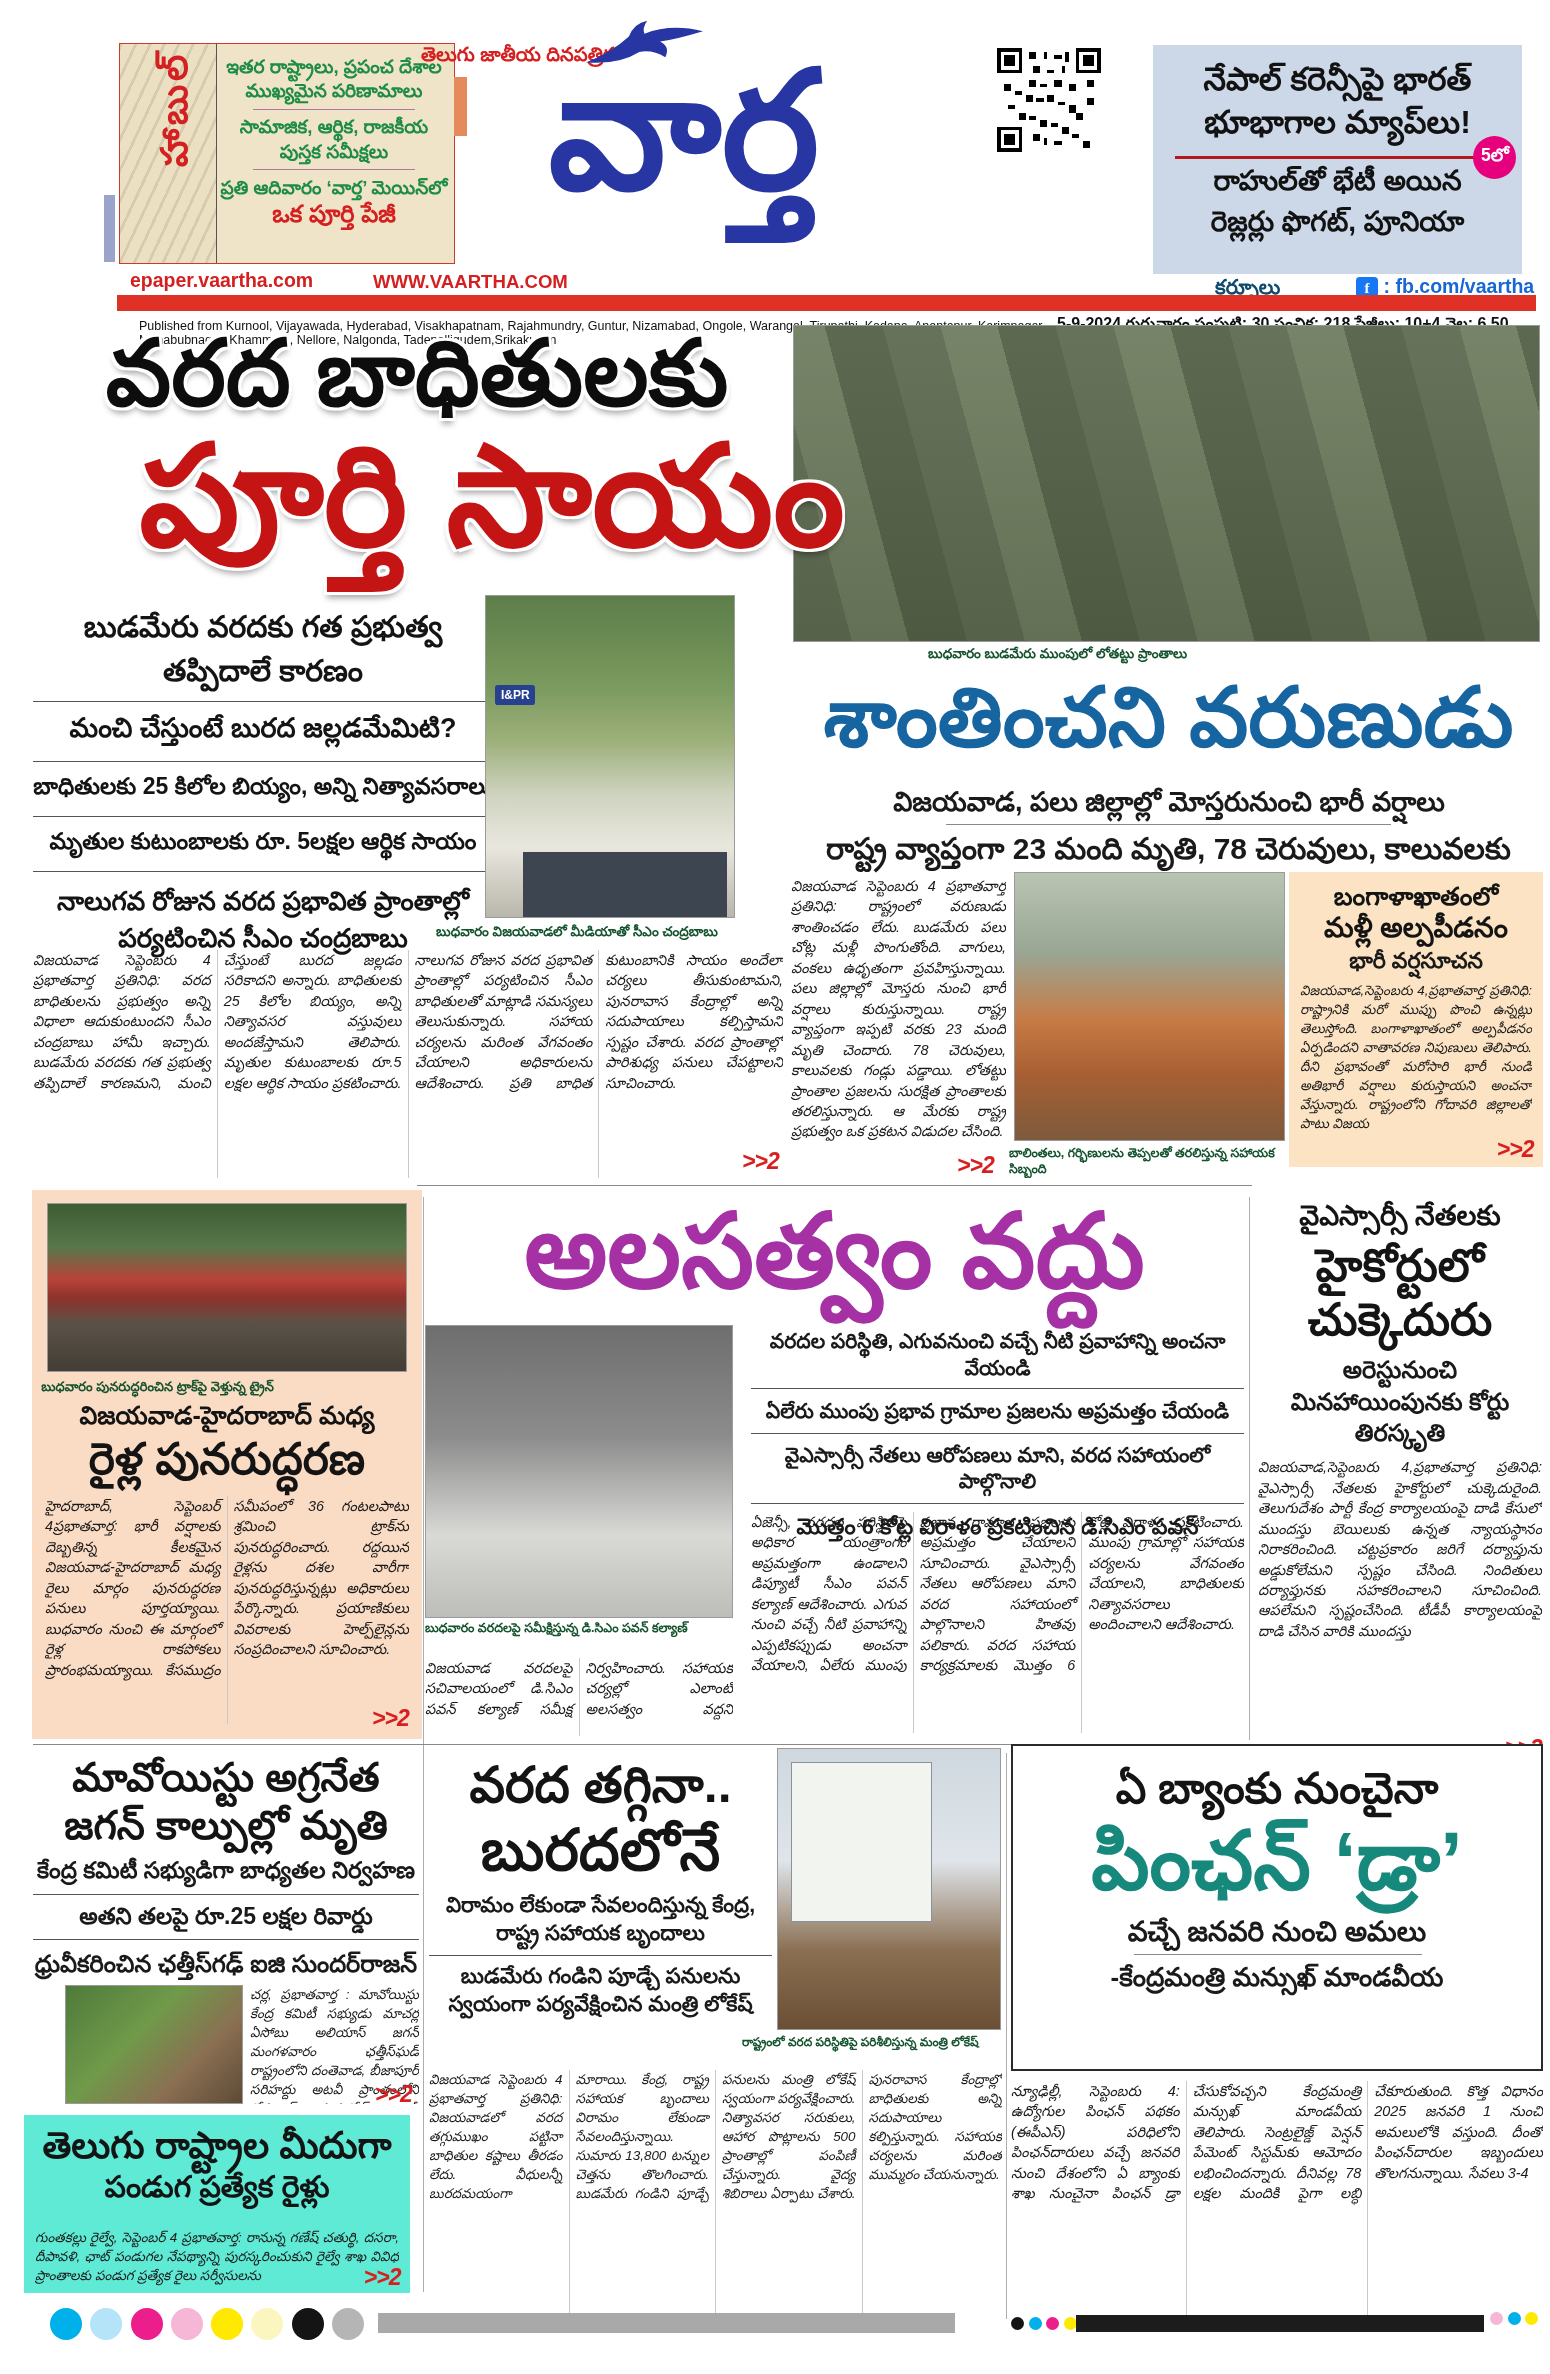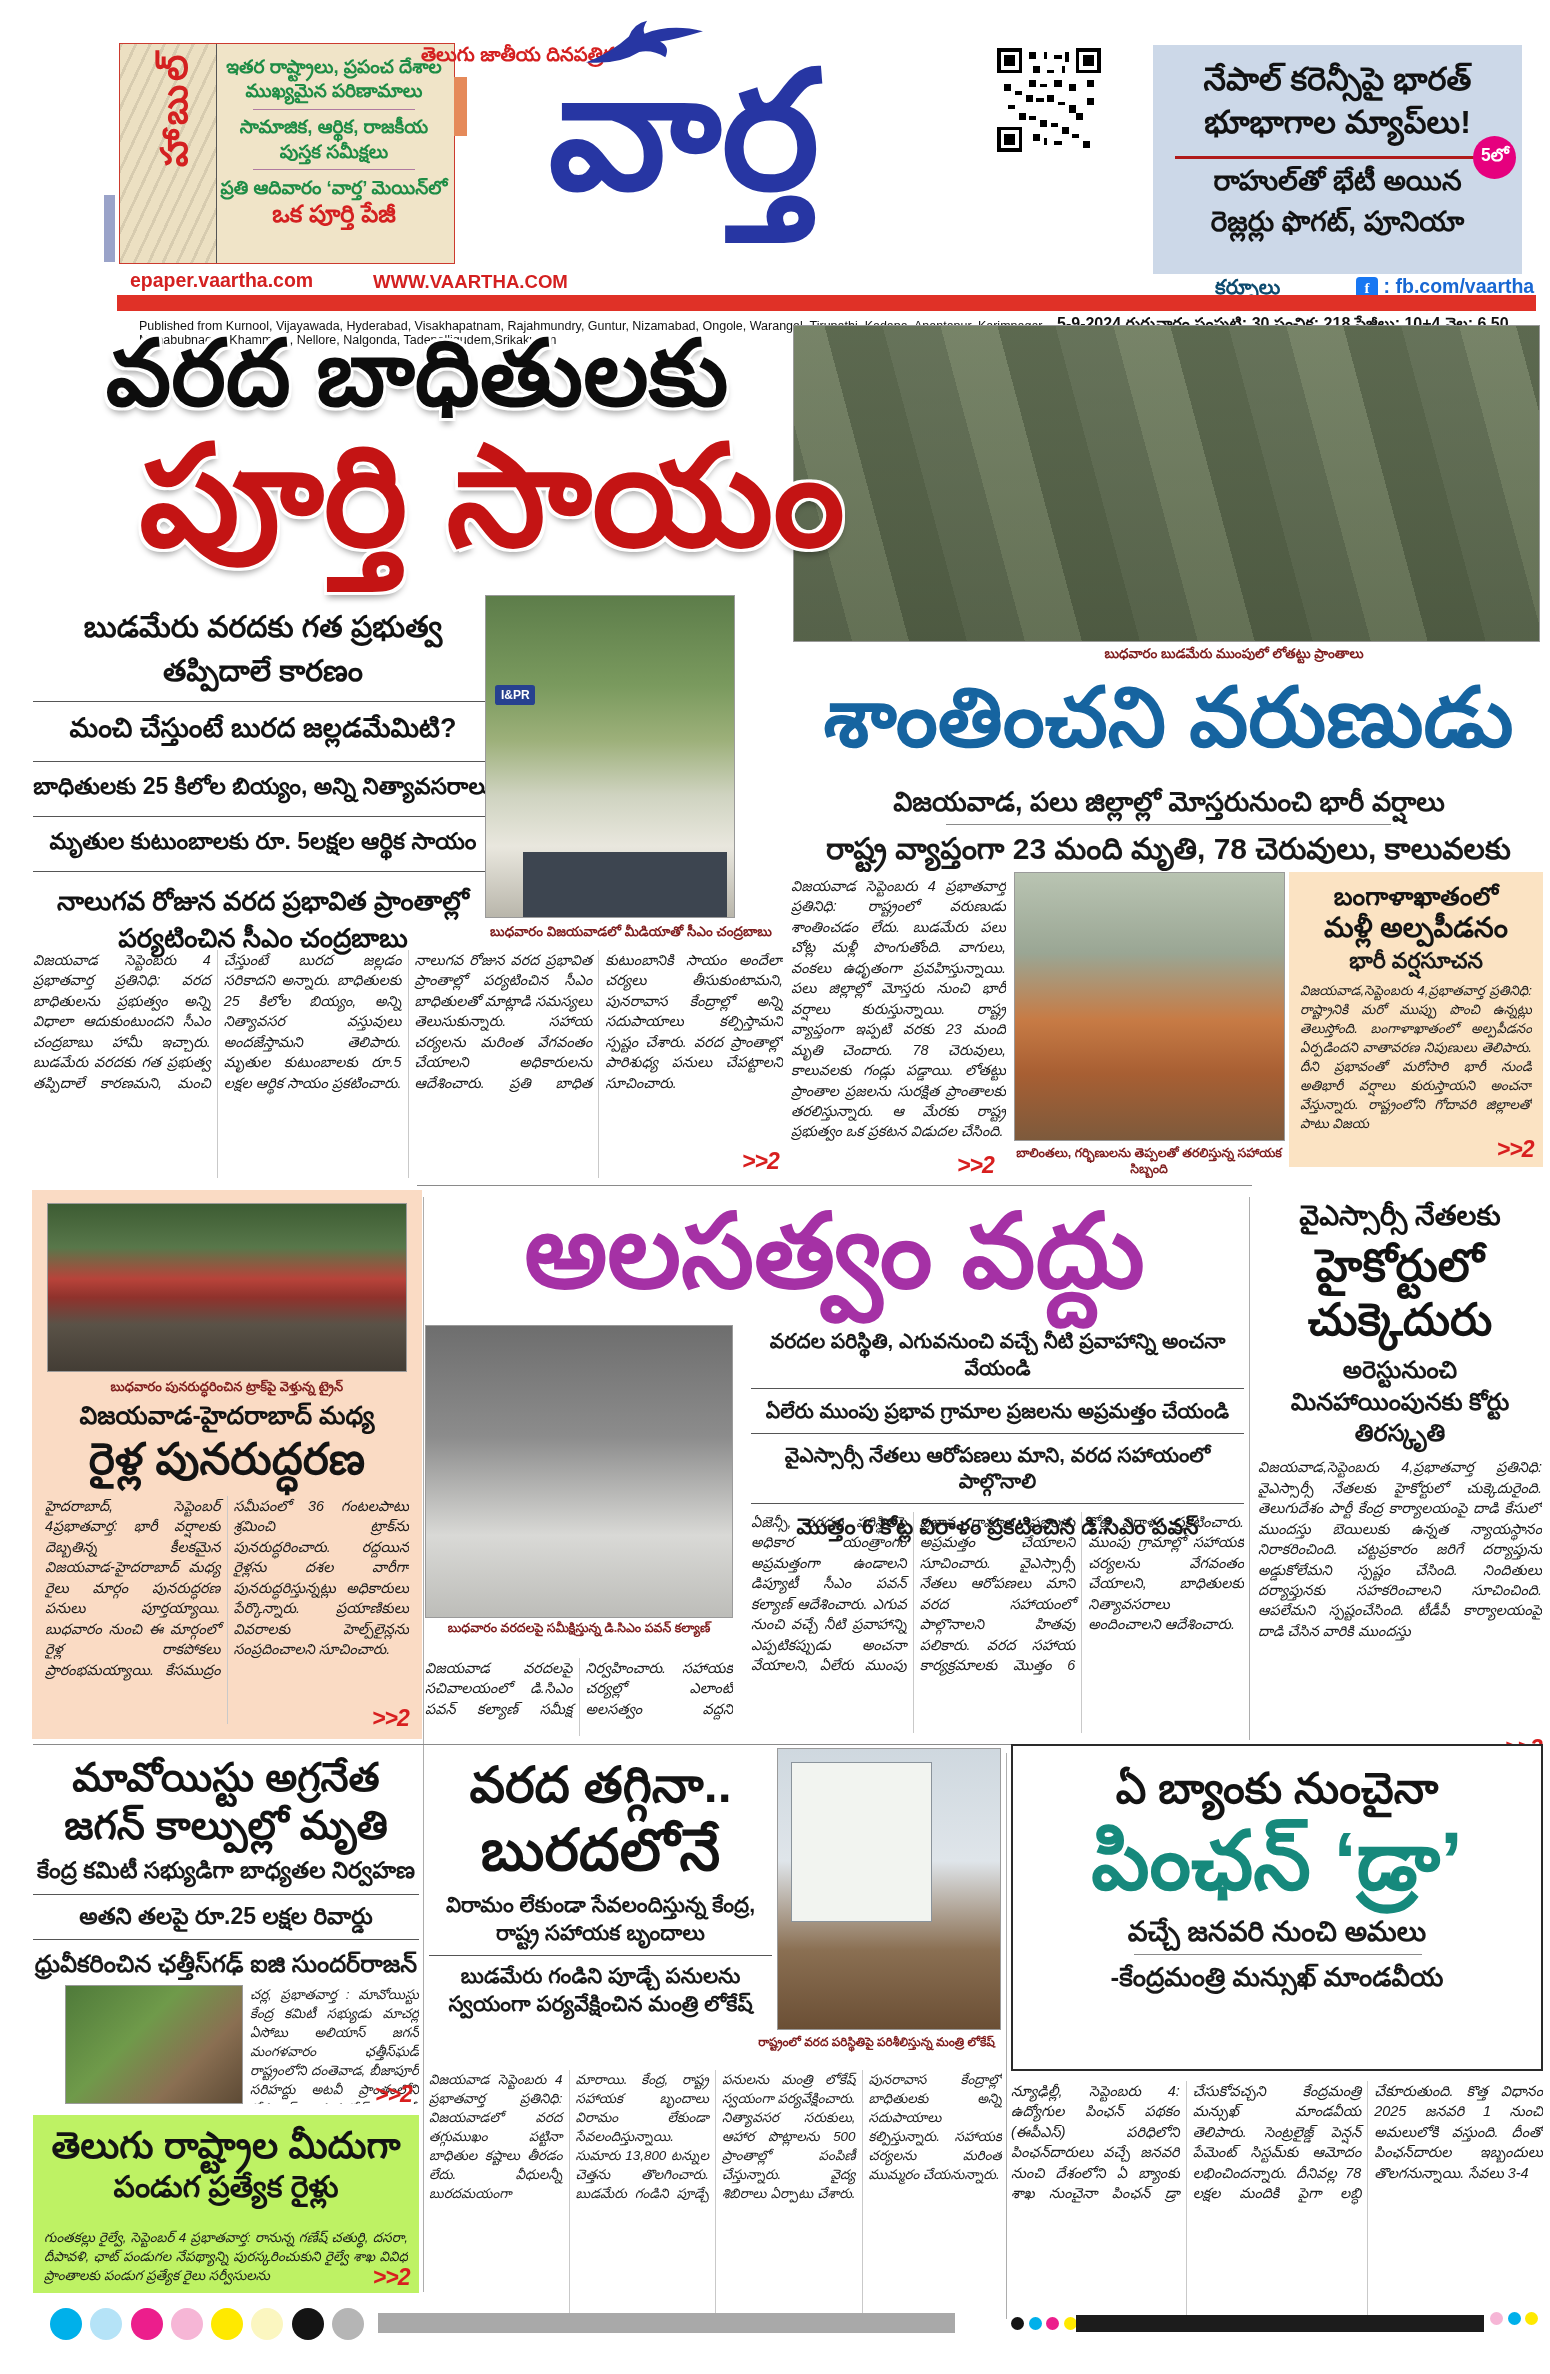--- a/index.html
+++ b/index.html
@@ -1,20 +1,20 @@
 <!DOCTYPE html>
 <html style="font-size:15px"><head>
 <meta charset="utf-8">
 <style>
   html,body{margin:0;padding:0;background:#e8e8e8;font-family:"Liberation Sans",sans-serif;}
   #page{position:relative;width:1551px;height:2375px;background:#ffffff;overflow:hidden;margin:0 auto;}
   .abs{position:absolute;}
   .center{text-align:center;}
   .photo{position:absolute;border:0.9px solid #9a9a9a;box-sizing:border-box;}
-  .caption{position:absolute;font-size:13.4px;color:#7f1d1d;font-weight:700;text-align:center;line-height:1.25;}
+  .caption{position:absolute;font-size:13.4px;color:#14532d;font-weight:700;text-align:left;line-height:1.25;}
   .body-txt{position:absolute;font-size:14.4px;line-height:1.42;color:#1b1b1b;text-align:justify;overflow:hidden;font-style:italic;}
   .cols2{column-count:2;column-gap:13px;column-rule:0.9px solid #c9c9c9;}
   .cols3{column-count:3;column-gap:13px;column-rule:0.9px solid #c9c9c9;}
   .cols4{column-count:4;column-gap:13px;column-rule:0.9px solid #c9c9c9;}
   .jump{position:absolute;color:#d81f1f;font-weight:800;font-style:italic;font-size:23px;letter-spacing:-0.9px;}
   .vrule{position:absolute;width:0.9px;background:#adadad;}
   .hrule{position:absolute;height:0.9px;background:#8a8a8a;}
   .outline-white{text-shadow:-2.8px -2.8px 0 #fff,2.8px -2.8px 0 #fff,-2.8px 2.8px 0 #fff,2.8px 2.8px 0 #fff,0 5.6px 6.5px rgba(0,0,0,.35);}
   
   #promo-box{left:119px;top:43px;width:336px;height:221px;background:#f0e4c8;border:1.9px solid #cc3a2e;box-sizing:border-box;}
@@ -42,21 +42,21 @@
   #lead-headline-red{left:28px;top:419px;width:928px;font-size:141px;line-height:1.1;font-weight:800;color:#c41414;text-align:center;z-index:5;}
   .lead-bullet{font-weight:800;color:#141414;text-align:center;}
   #rain-headline{left:794px;top:670px;width:749px;font-size:83px;line-height:1.15;font-weight:800;color:#1664a0;text-align:center;}
   #purple-headline{left:417px;top:1189px;width:835px;font-size:104px;line-height:1.2;font-weight:800;color:#a531a5;text-align:center;}
   .sec-kicker{font-size:28px;font-weight:800;color:#141414;text-align:center;}
   .sec-headline{font-weight:800;color:#141414;text-align:center;line-height:1.2;}
   .sec-sub{font-weight:700;color:#1a1a1a;text-align:center;line-height:1.3;}
   
   #peach-train{left:32px;top:1190px;width:390px;height:549px;background:#fadbc4;}
   #lp-box{left:1289px;top:872px;width:254px;height:295px;background:#fbe3c3;box-sizing:border-box;padding:9.3px 11px;}
-  #festival-box{left:33px;top:2115px;width:386px;height:178px;background:#bef264;}
+  #festival-box{left:24px;top:2115px;width:386px;height:178px;background:#5eead4;}
   #pension-box{left:1011px;top:1744px;width:532px;height:327px;border:2.8px solid #2a2a2a;box-sizing:border-box;background:#fff;}
   
   .reg-dot{width:32px;height:32px;border-radius:50%;display:inline-block;margin-right:8.3px;}
   .reg-dot-sm{width:13px;height:13px;border-radius:50%;display:inline-block;margin-right:4.6px;}
   #reg-dots-left{left:50px;top:2308px;display:flex;align-items:center;}
   #gray-bar{left:378px;top:2313px;width:577px;height:20.4px;background:#a9a9a9;}
   #reg-dots-right{left:1011px;top:2317px;display:flex;align-items:center;}
   #black-bar{left:1076px;top:2315px;width:408px;height:16.7px;background:#1c1c1c;}
   #reg-dots-end{left:1490px;top:2312px;display:flex;align-items:center;}
   .fb-badge{display:inline-block;width:22px;height:22px;background:#1877f2;color:#fff;font-weight:800;border-radius:3.7px;

